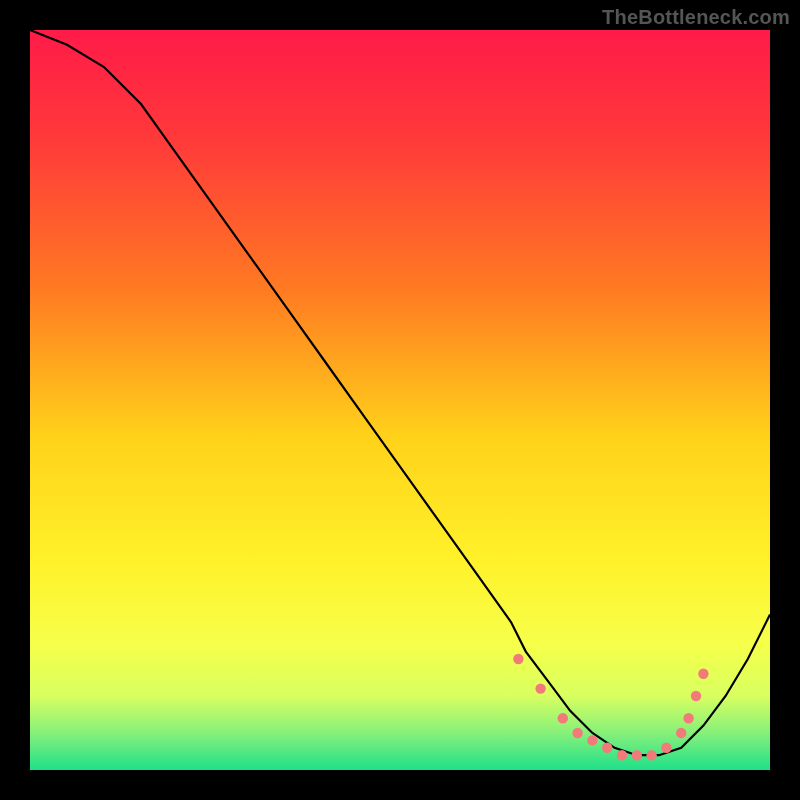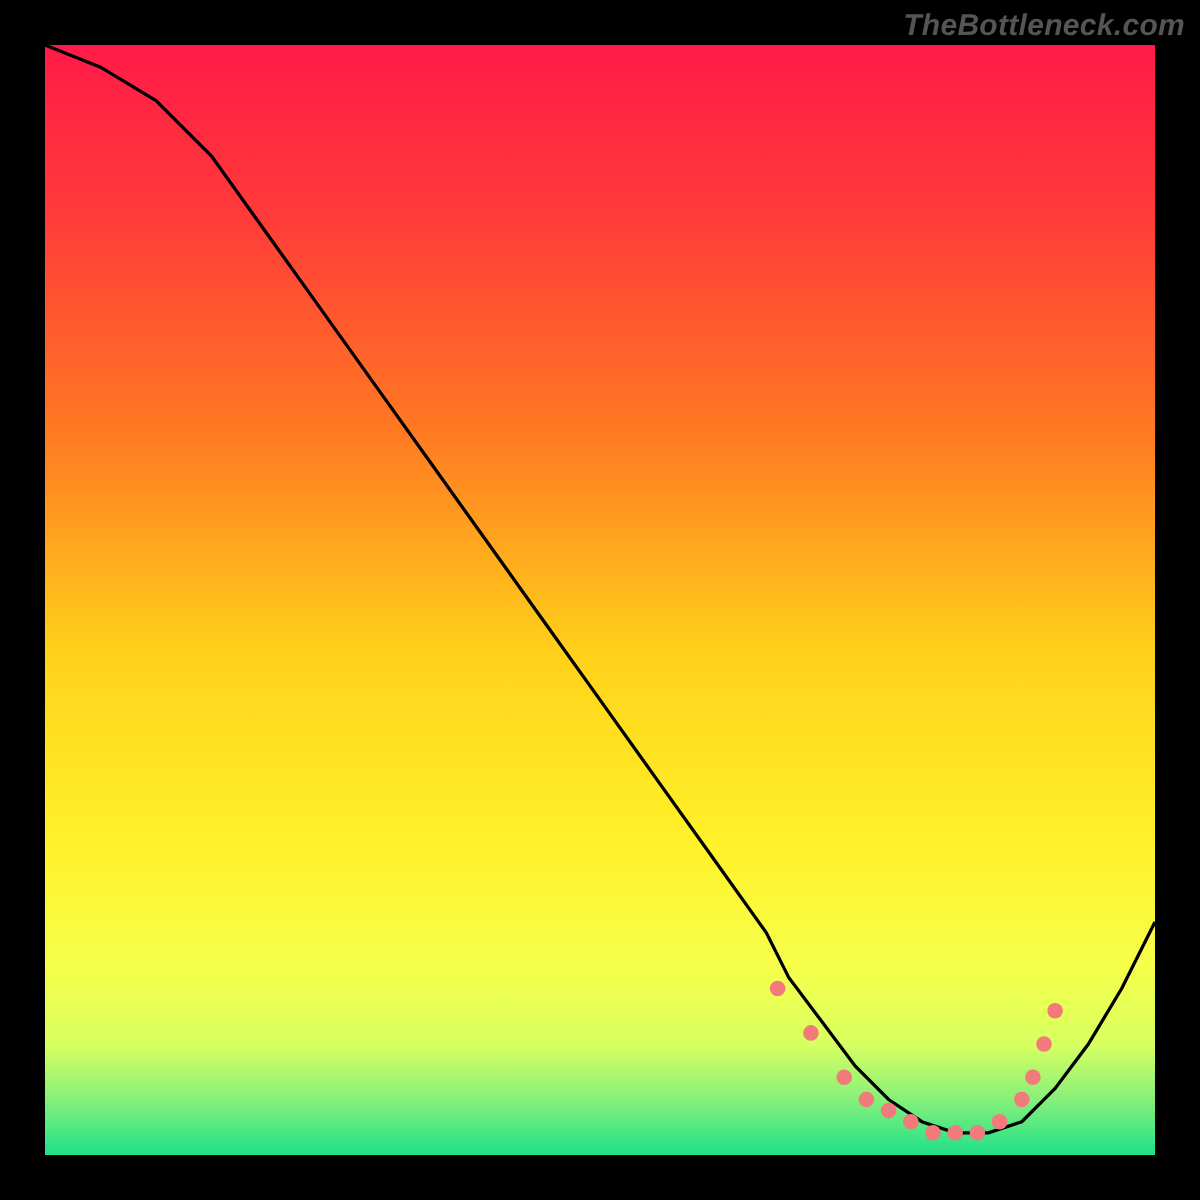--- a/index.html
+++ b/index.html
@@ -9,21 +9,20 @@
     height: 800px;
     background: #000;
     font-family: Arial, Helvetica, sans-serif;
     overflow: hidden;
   }
   .frame {
     width: 800px;
     height: 800px;
     position: relative;
     background: #000;
-    font-style: italic;
   }
   .watermark {
     position: absolute;
     top: 6px;
     right: 10px;
     color: #555;
     font-size: 20px;
     font-weight: 600;
     letter-spacing: 0.2px;
     z-index: 5;

